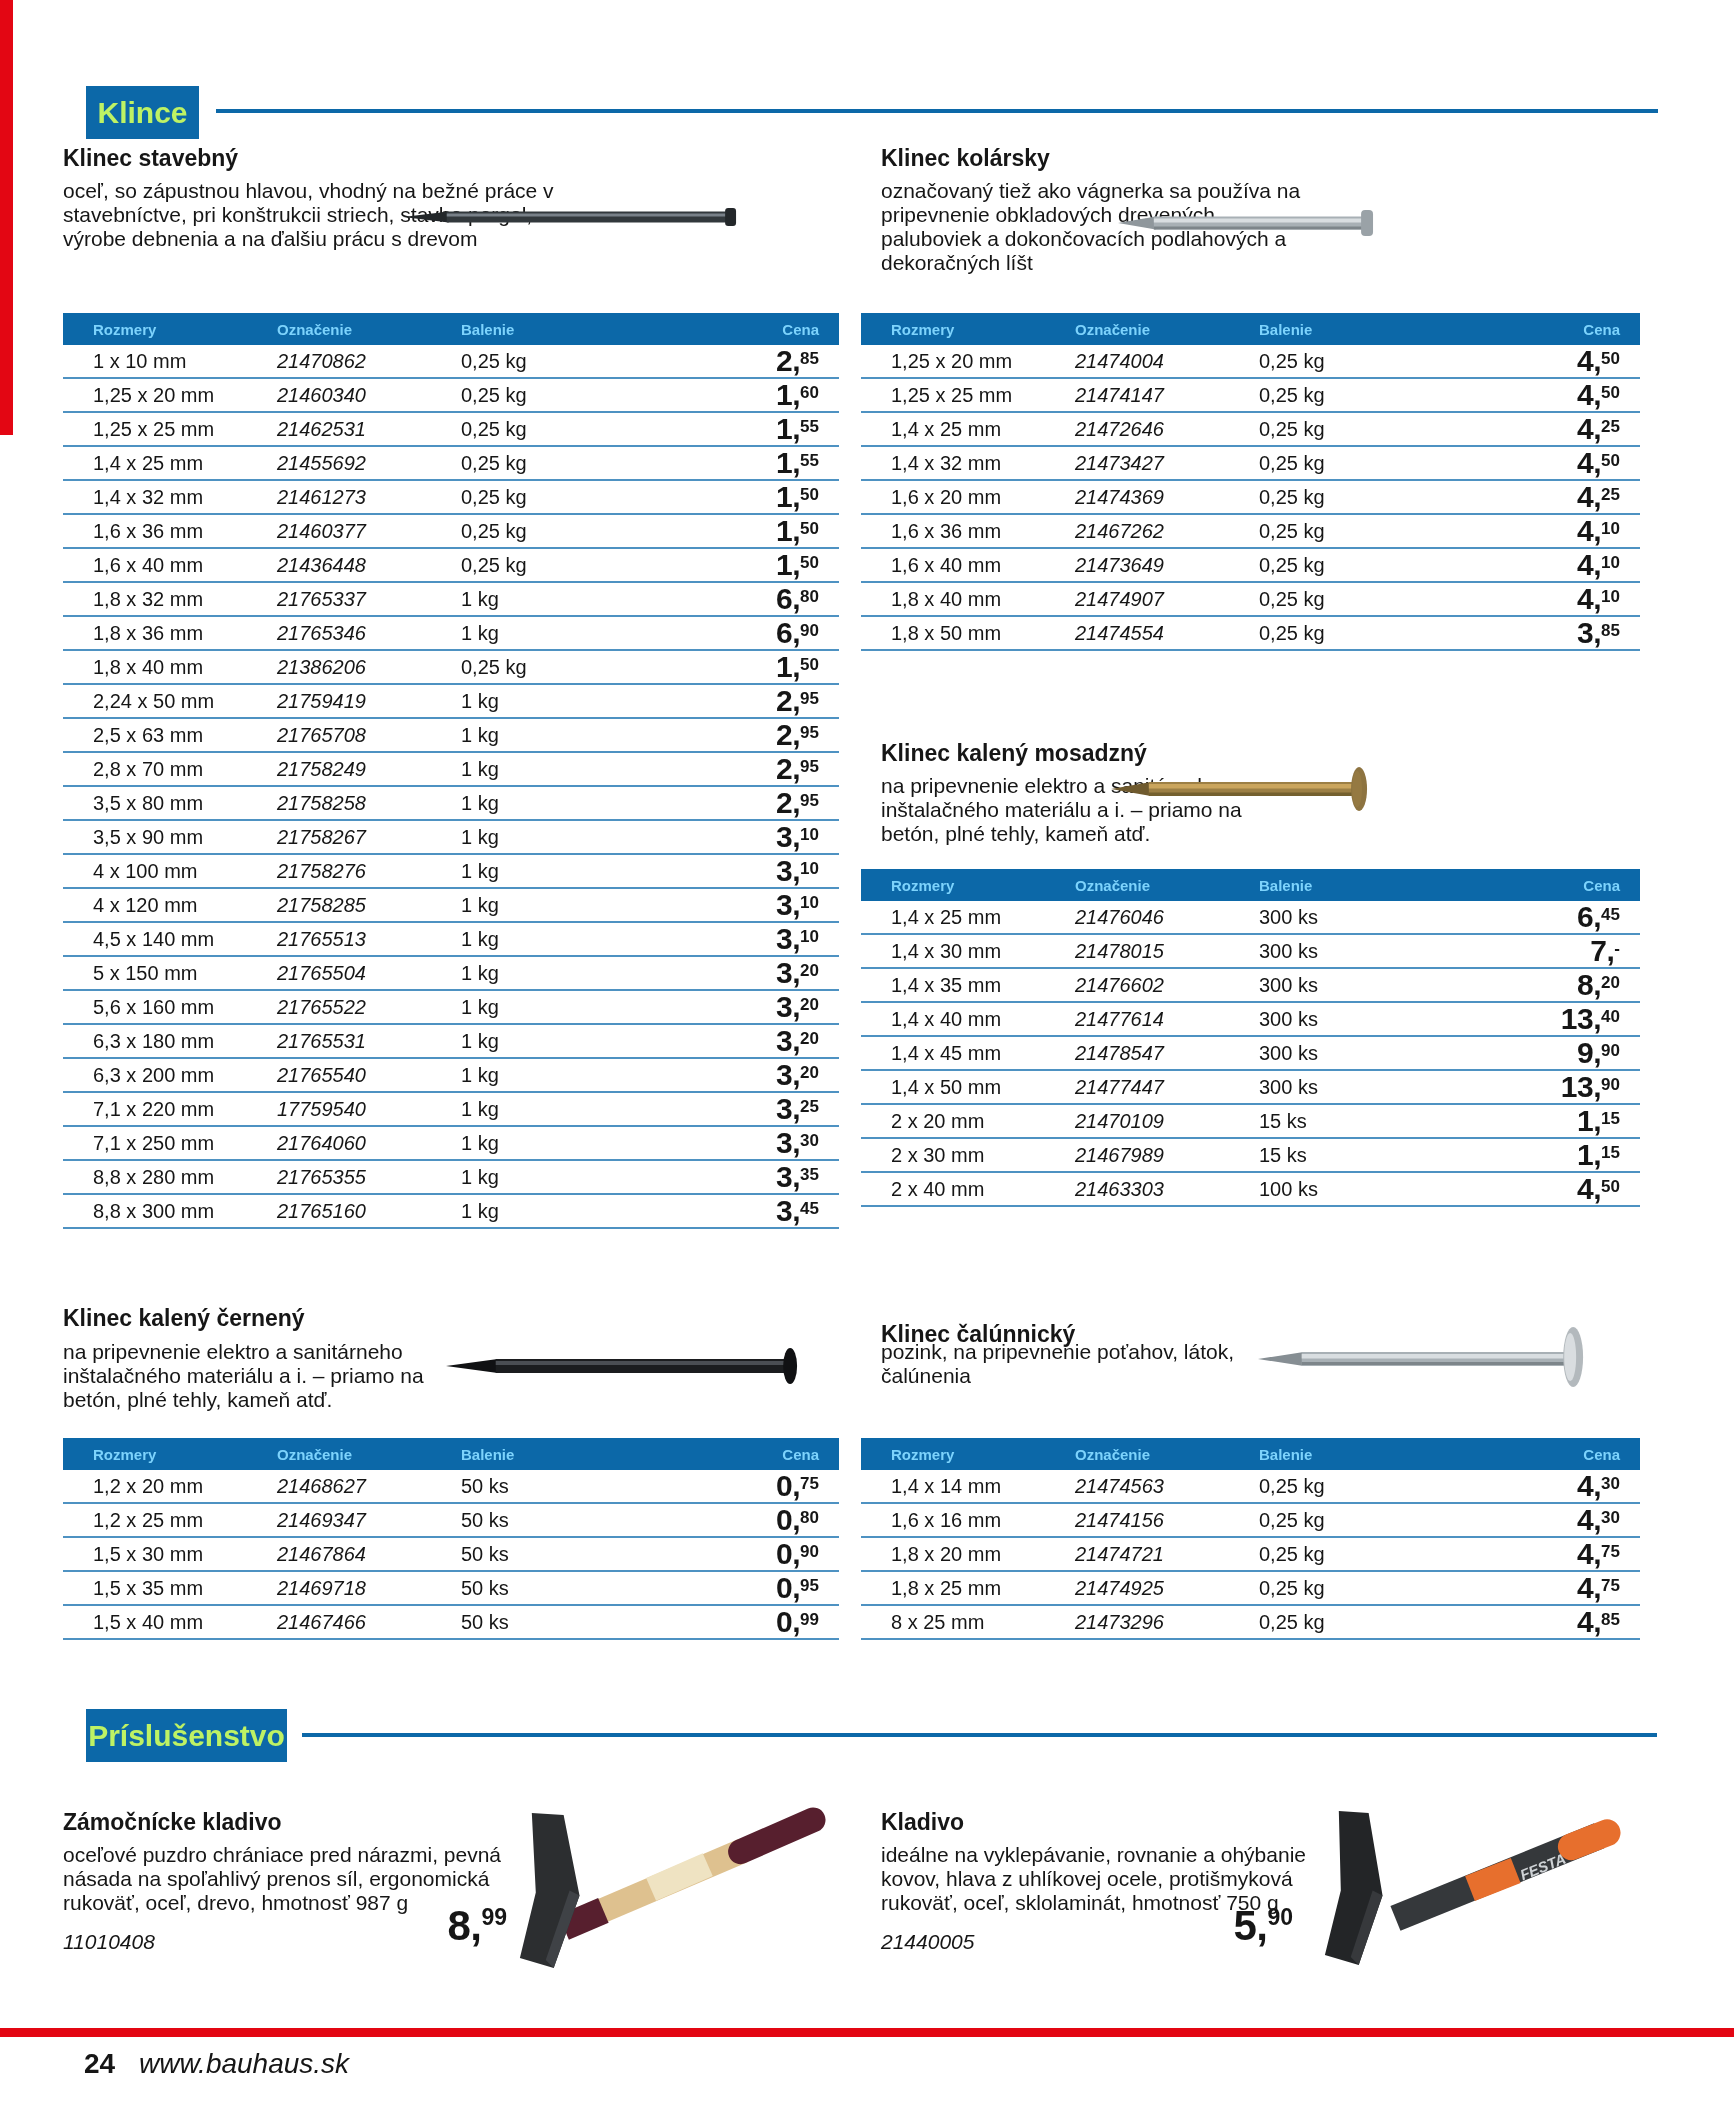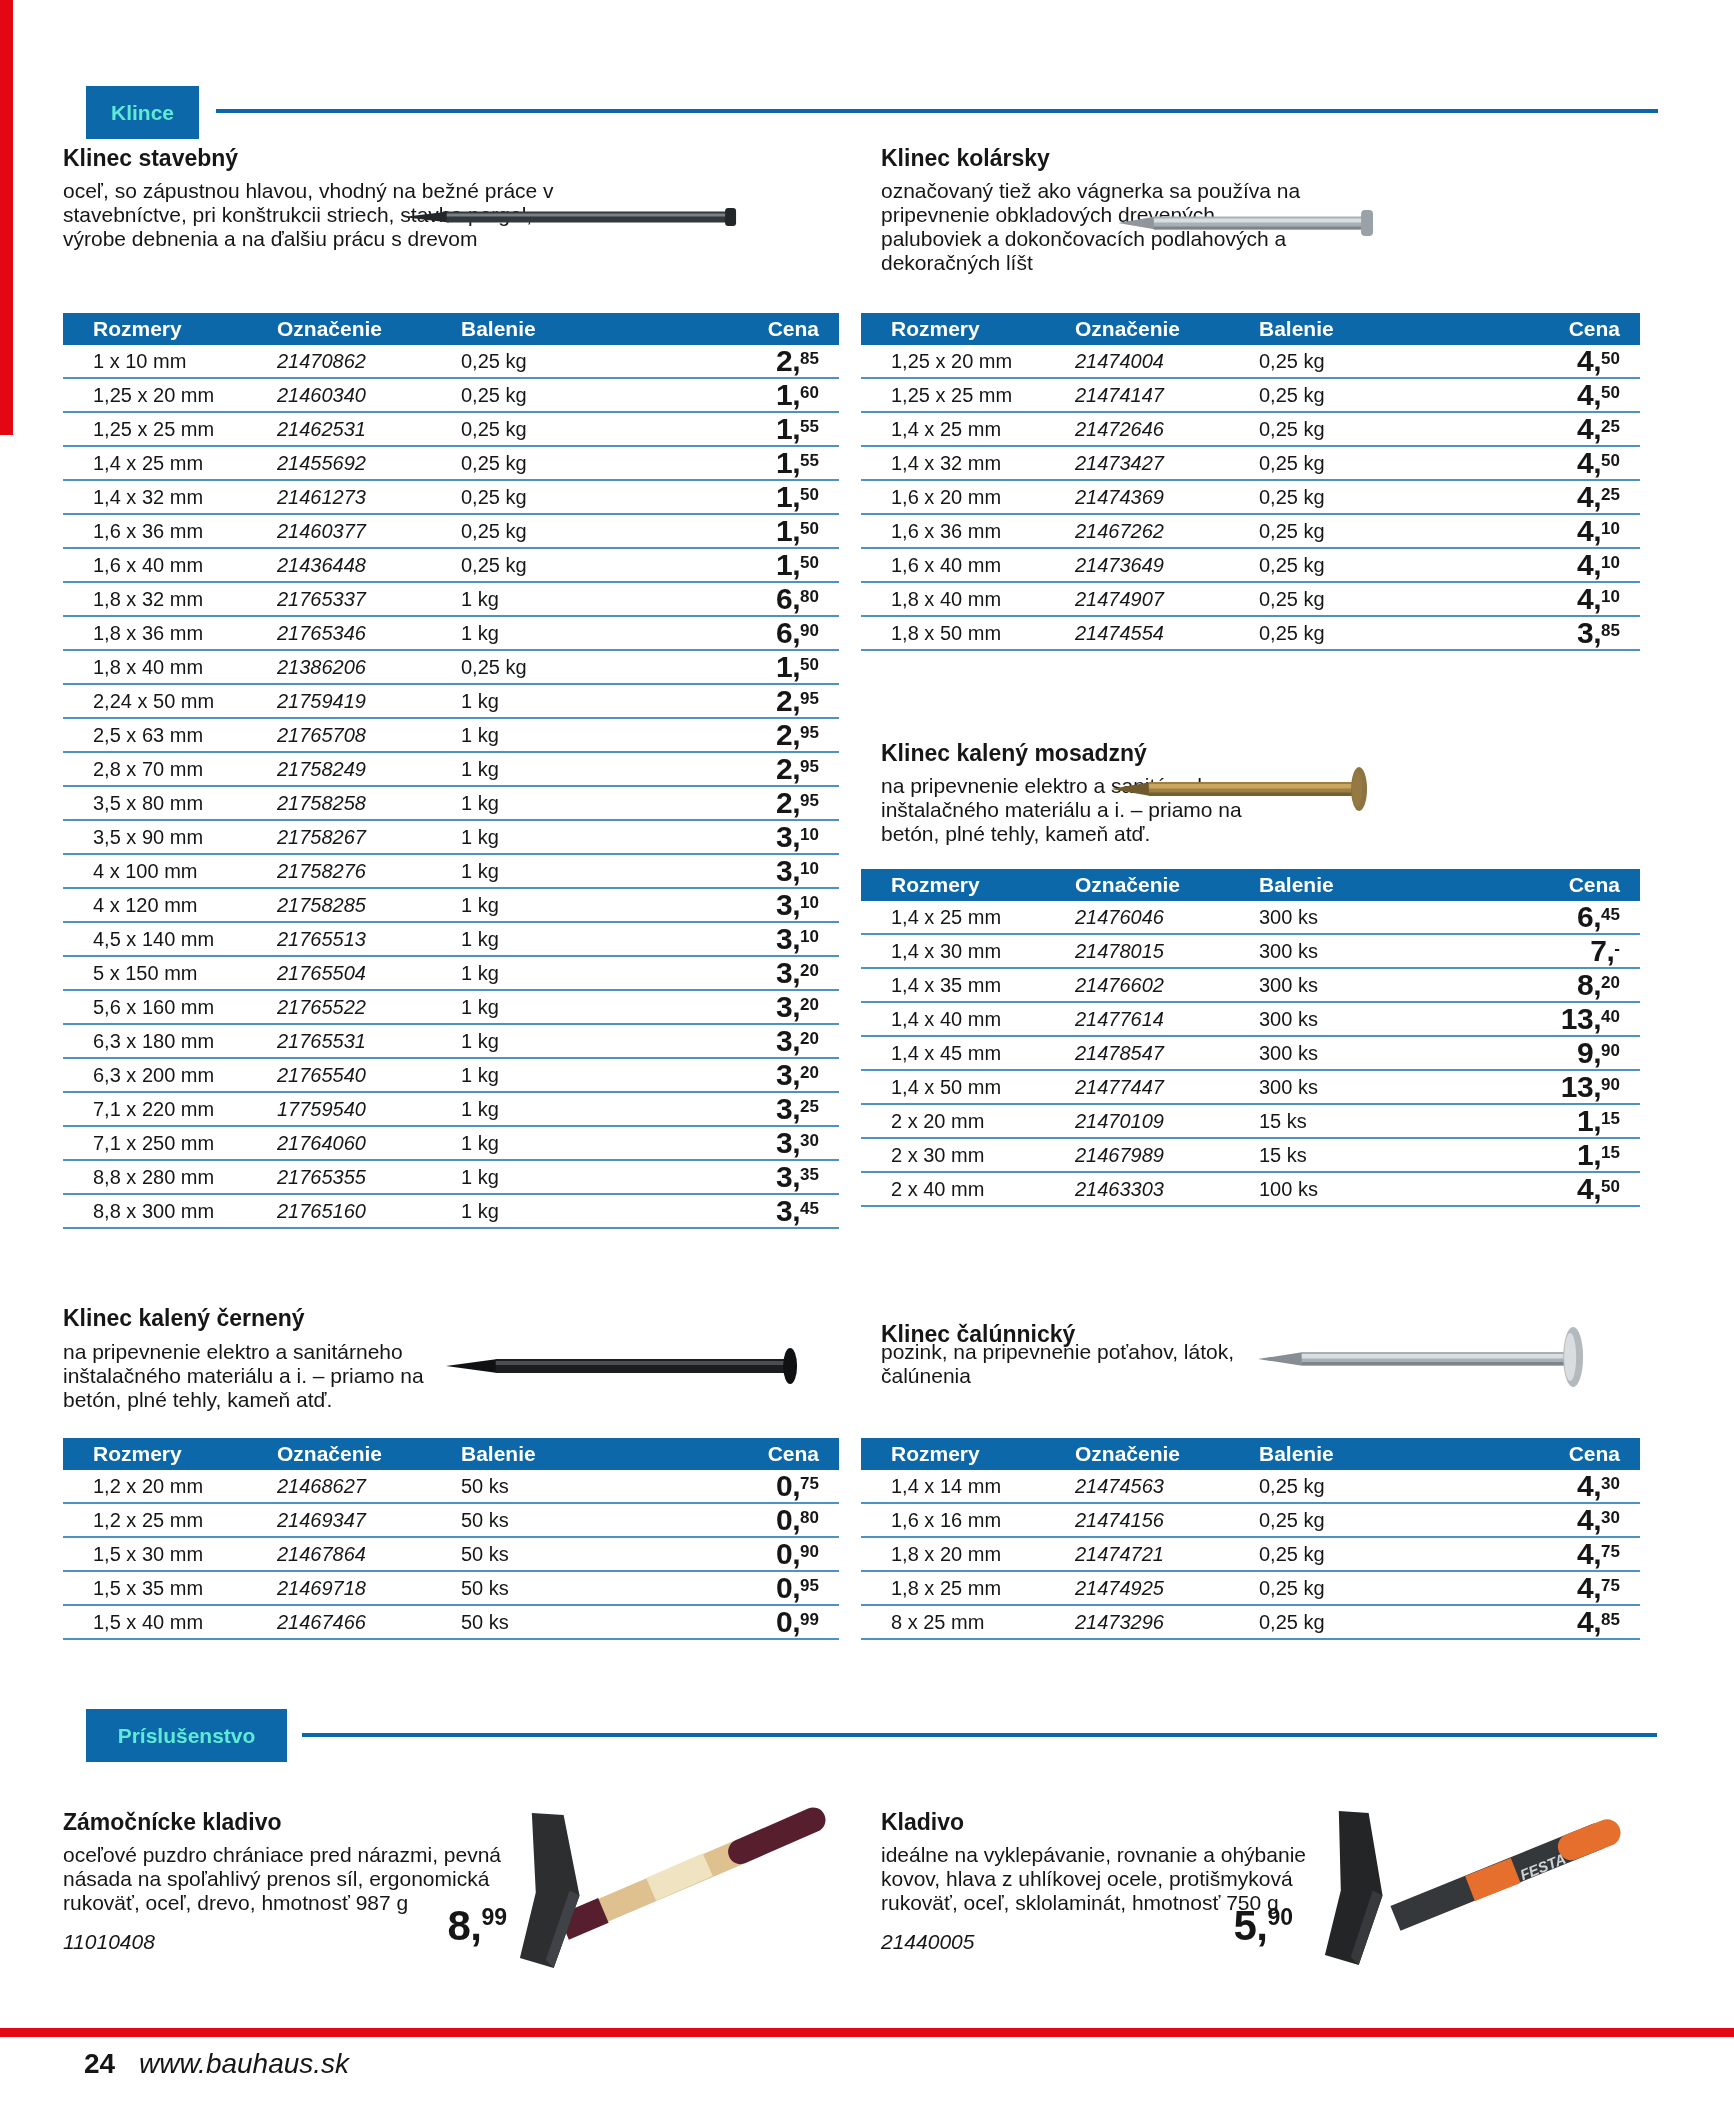--- a/index.html
+++ b/index.html
@@ -6,21 +6,21 @@
   html,body { background:#fff; }
   body {
     width:1734px; height:2113px; position:relative;
     font-family:"Liberation Sans", sans-serif; color:#161616;
   }
   .abs { position:absolute; }
 
   
   .edge-bar { left:0; top:0; width:13px; height:435px; background:#e30613; }
   .sec-box {
-    background:#0c68a8; color:#5eead4; font-weight:bold; font-size:21px;
+    background:#0c68a8; color:#bef264; font-weight:bold; font-size:30px;
     display:flex; align-items:center; justify-content:center;
   }
   #box-klince { left:86px; top:86px; width:113px; height:53px; }
   #box-prisl  { left:86px; top:1709px; width:201px; height:53px; }
   .sec-rule { background:#0c68a8; height:4px; }
   #rule1 { left:216px; top:109px; width:1442px; }
   #rule2 { left:302px; top:1733px; width:1355px; }
 
   
   .ptitle { font-size:23px; font-weight:bold; white-space:nowrap; }
@@ -44,21 +44,21 @@
 
   
   .tbl { font-size:20px; }
   #tbl0 { left:63px;  top:313px;  width:776px; }
   #tbl1 { left:861px; top:313px;  width:779px; }
   #tbl2 { left:861px; top:869px;  width:779px; }
   #tbl3 { left:63px;  top:1438px; width:776px; }
   #tbl4 { left:861px; top:1438px; width:779px; }
   .thead {
     display:flex; align-items:center; height:32px;
-    background:#0c68a8; color:#ffffff; font-weight:bold; font-size:21px;
+    background:#0c68a8; color:#7dd3fc; font-weight:bold; font-size:15px;
   }
   .trow {
     display:flex; align-items:center; height:34px;
     border-bottom:2px solid #4e92c2; background:#fff;
   }
   .cell.c1 { padding-left:30px; width:214px; }
   .cell.c2 { width:184px; }
   .trow .c2 { font-style:italic; }
   .cell.c3 { flex:1; }
   .cell.c4 { width:149px; text-align:right; padding-right:20px; white-space:nowrap; }

